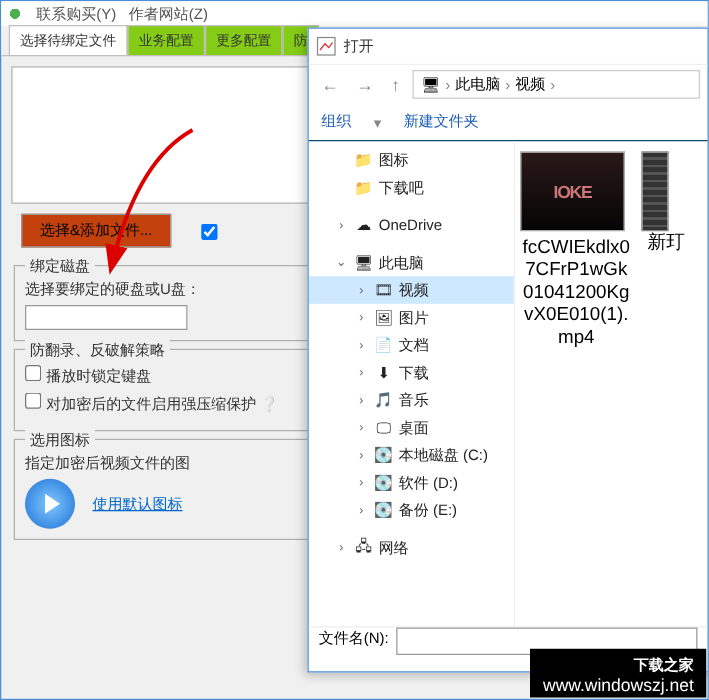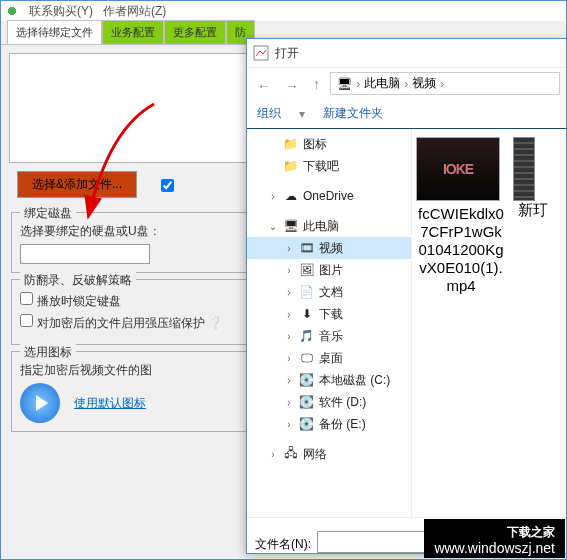--- a/index.html
+++ b/index.html
@@ -28,41 +28,41 @@
 .groupbox label { display: block; margin-bottom: 4px; color: #333; }
 .groupbox .txtin { width: 130px; height: 20px; border: 1px solid #999; background: #fff; }
 .playico { width: 40px; height: 40px; border-radius: 50%; background: radial-gradient(circle,#7fc9ff,#1e6fd6); display:inline-flex; align-items:center; justify-content:center; margin-right:6px; }
 .playico:before { content:''; border-left:12px solid #fff; border-top:8px solid transparent; border-bottom:8px solid transparent; margin-left:3px; }
 .linklabel { color: #0066cc; text-decoration: underline; }
 
 
 .arrow { position:absolute; left:58px; top:54px; pointer-events:none; }
 
 
-.dialog { position: absolute; left: 246px; top: 22px; width: 321px; height: 516px; background: #fff; border: 1px solid #4a90d9; box-shadow: -2px 2px 8px rgba(0,0,0,0.25); display:flex; flex-direction:column;margin-top:16px; }
+.dialog { position: absolute; left: 246px; top: 22px; width: 321px; height: 516px; background: #fff; border: 1px solid #4a90d9; box-shadow: -2px 2px 8px rgba(0,0,0,0.25); display:flex; flex-direction:column; }
 .dlg-title { height: 28px; display:flex; align-items:center; padding:0 6px; font-size:13px; color:#333; }
 .dlg-title .ico2 { width:16px; height:16px; margin-right:6px; display:inline-block; }
 .dlg-title .ico2 svg { width:16px; height:16px; }
 .navrow { height: 32px; display:flex; align-items:center; padding: 0 6px; gap:6px; border-top:1px solid #eee; }
 .navrow .navarr { color:#888; font-size:14px; padding:0 4px; }
 .navrow .crumb { display:flex; align-items:center; gap:4px; border:1px solid #ccc; padding:2px 6px; flex:1; font-size:12px; }
 .crumb .sep { color:#888; }
 .toolbar { height: 30px; display:flex; align-items:center; padding: 0 10px; gap:18px; border-bottom:1px solid #0c4a6e; color:#1a5fb4; }
 .dlg-body { flex:1; display:flex; overflow:hidden; }
 .sidebar { width: 165px; border-right:1px solid #eee; overflow:hidden; padding:4px 0; }
 .treeitem { display:flex; align-items:center; height:22px; padding-left:4px; gap:4px; color:#222; white-space:nowrap; }
 .treeitem .caret { width:12px; text-align:center; color:#666; font-size:10px; }
 .treeitem.sel { background:#cde8ff; }
 .treeitem .ticon { width:16px;height:16px; display:inline-flex; align-items:center; justify-content:center; }
 .filearea { flex:1; padding:8px 4px; display:flex; gap:7px; align-items:flex-start; overflow:hidden; }
 .thumbcol { width:90px; text-align:center; }
 .thumb { width: 84px; height: 64px; background: linear-gradient(#2a1818,#050505); border:1px solid #aaa; display:flex; align-items:center; justify-content:center; color:#c77; font-weight:bold; font-size:14px; letter-spacing:-1px; margin-bottom:4px; }
 .thumbname { font-size:15px; word-break:break-all; line-height:1.2; }
 .filmstrip { width:22px; height:64px; background: repeating-linear-gradient(#333,#333 4px,#555 4px,#555 6px); border:1px solid #888; }
-.dlg-bottom { height: 36px; display:flex; align-items:flex-end; padding: 0 8px; gap:6px; border-top:1px solid #eee; }
+.dlg-bottom { height: 36px; display:flex; align-items:flex-start; padding: 0 8px; gap:6px; border-top:1px solid #eee; }
 .dlg-bottom .fname-input { flex:1; height:22px; border:1px solid #999; }
 
 
 .watermark { position:absolute; right:2px; bottom:2px; background:#000; color:#fff; font-size:18px; font-weight:bold; padding:2px 10px; line-height:1.1; font-family: "SimHei", sans-serif; text-align:right; }
 .watermark small { font-size:14px; font-weight:normal; display:block; }
 
 .ind1 { padding-left: 20px; }
 .ind2 { padding-left: 36px; }
 </style>
 </head>

